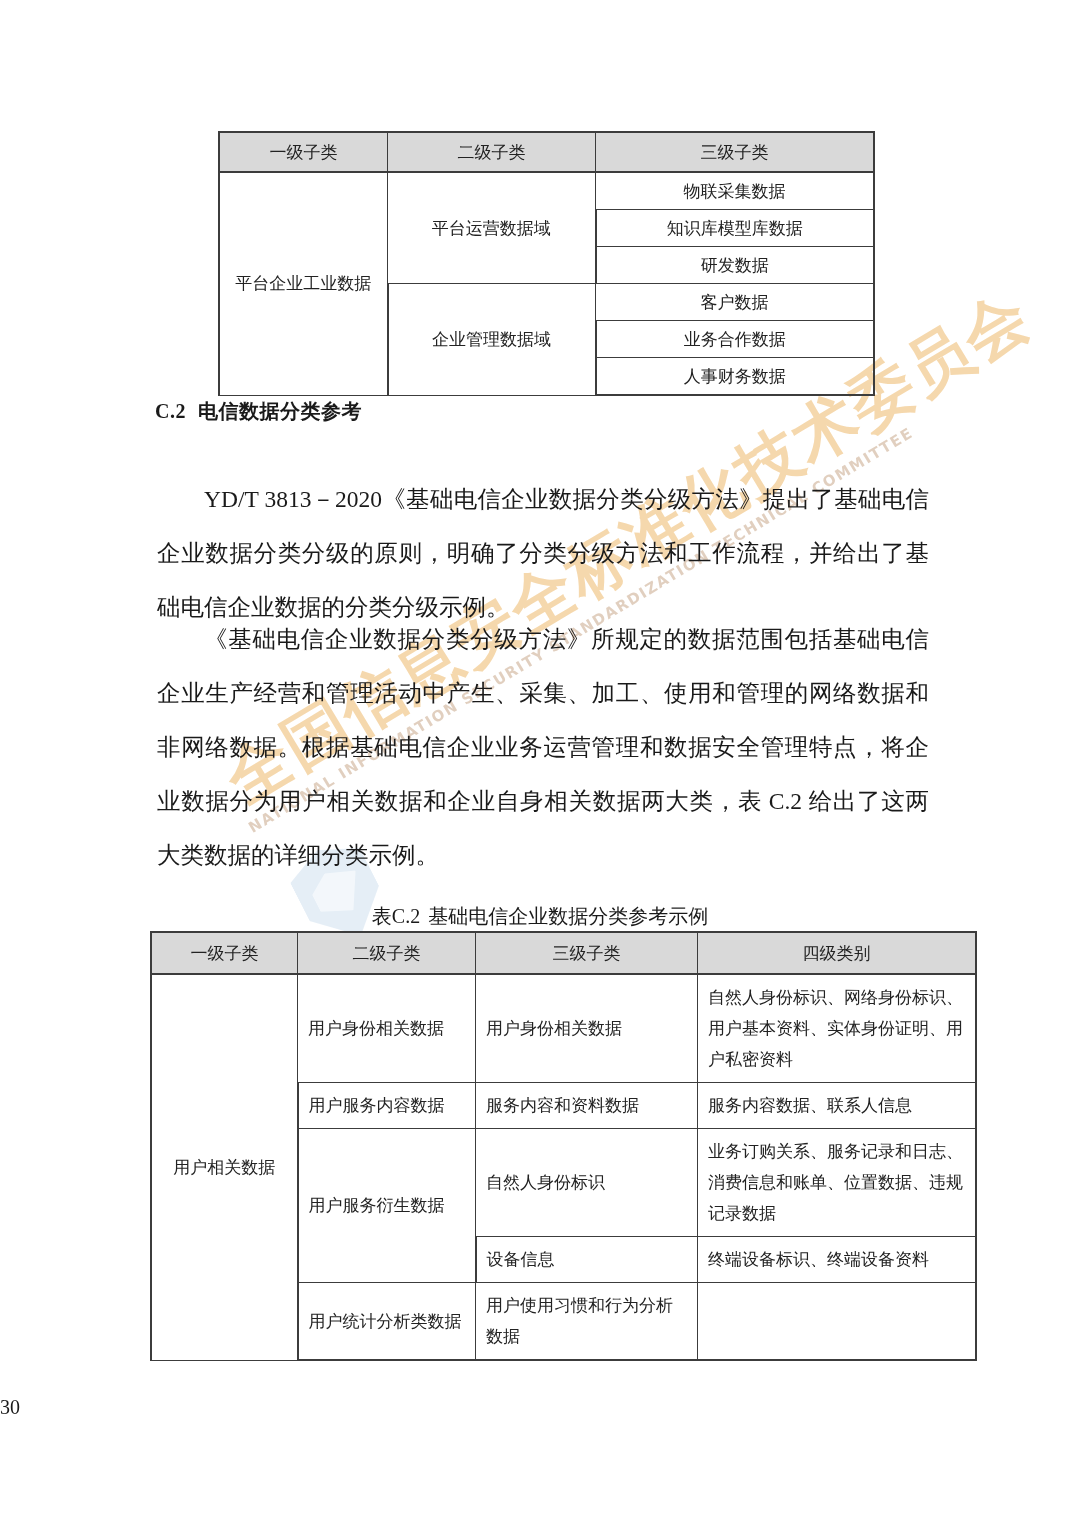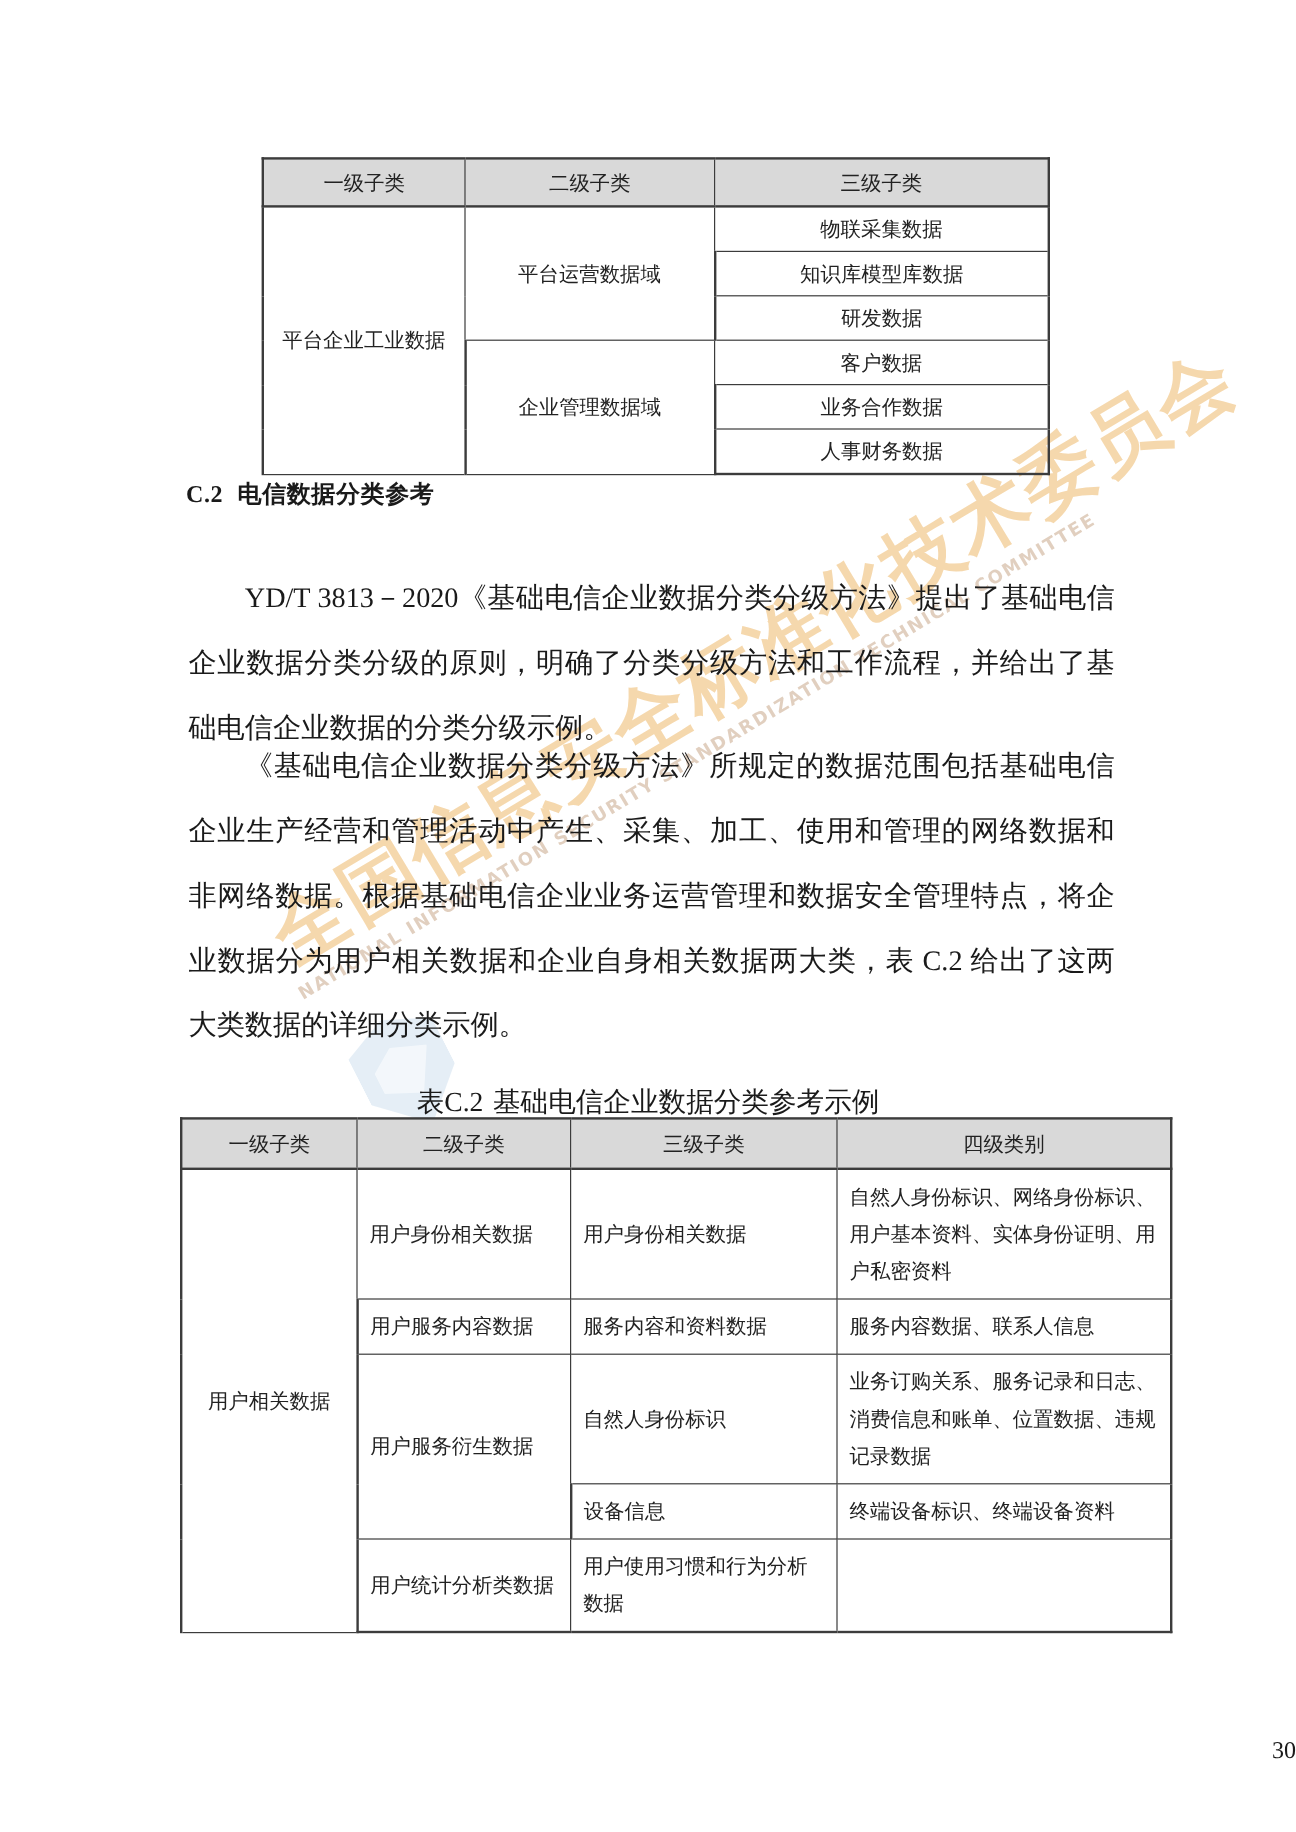--- a/index.html
+++ b/index.html
@@ -147,21 +147,21 @@
   }
   .para-1 { top: 448px; }
   .para-2 { top: 588px; }
 
   .tbl-caption {
     position: absolute;
     left: 0;
     top: 903px;
     width: 1080px;
     text-align: center;
-    font-size: 23px;
+    font-size: 20px;
     font-family: "Liberation Serif", "DejaVu Serif", serif;
   }
   .tbl-caption .cap-label { margin-right: 8px; }
 
   
   .tbl2 {
     position: absolute;
     left: 150px;
     top: 931px;
     width: 812px;
@@ -191,23 +191,23 @@
   }
   .tbl2 tr td:first-child { border-left: 2px solid #3c3c3c; }
   .tbl2 tr td:last-child  { border-right: 2px solid #3c3c3c; }
   .tbl2 tr:last-child td  { border-bottom: 2px solid #3c3c3c; }
   .tbl2 td.c-cat { text-align: center; }
 
   
   .page-num {
     position: absolute;
     left: 0;
-    top: 1448px;
+    top: 1396px;
     width: 1080px;
-    text-align: right;
+    text-align: left;
     font-size: 20px;
     font-family: "Liberation Serif", "DejaVu Serif", serif;
   }
 </style>
 </head>
 <body>
 
 <div class="page">
 
   <div class="watermark-layer">

